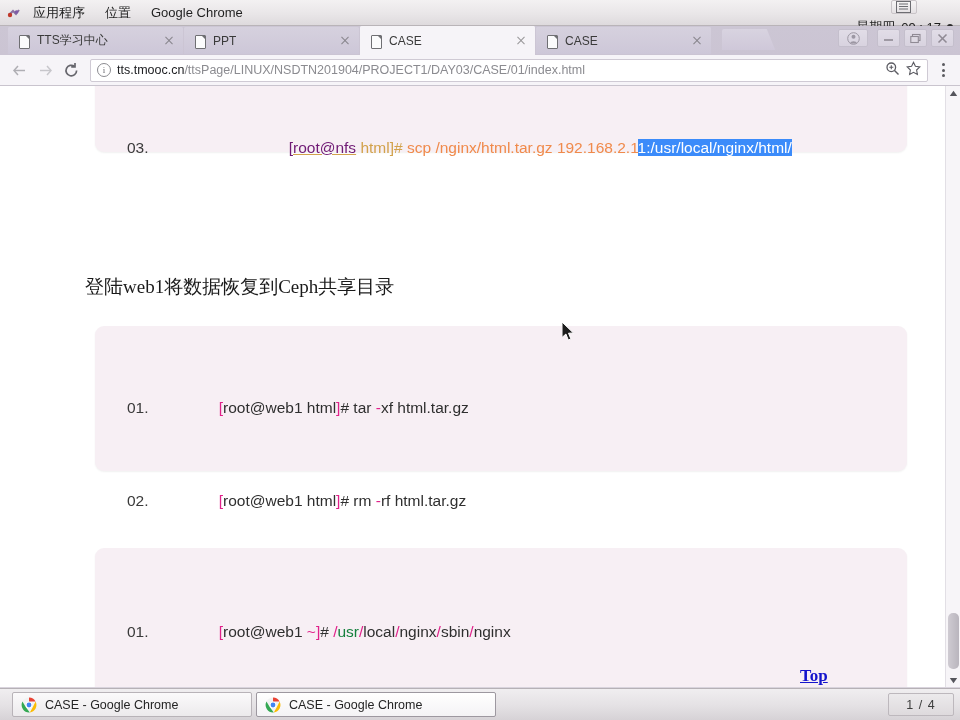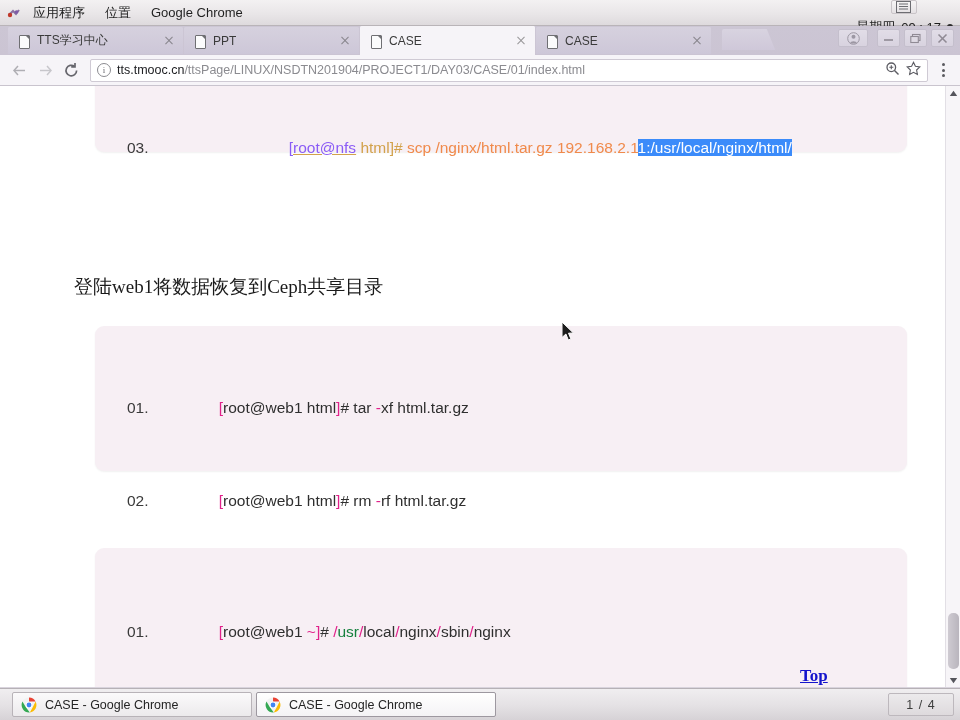--- a/index.html
+++ b/index.html
@@ -178,21 +178,21 @@
     display:flex; align-items:center;
     font-size:15.5px; line-height:28px; color:#2f2f2f;
     white-space:pre;
   }
   .ln{ width:72px; padding-left:32px; color:#3a3a3a; font-size:15.5px; }
   .tok-pink{ color:#e0218a; }
   .tok-usr{ color:#15803d; }
   .tok-orange{ color:#f08a4b; }
   .tok-tan{ color:#d2a24c; }
   .tok-dark{ color:#2f2f2f; }
-  .lnk-nfs{ color:#8b5cf6; text-decoration:underline; text-decoration-color:#d2a24c;padding-left:28px;}
+  .lnk-nfs{ color:#701a75; text-decoration:underline; text-decoration-color:#d2a24c;padding-left:28px;}
   .sel{ background:#3b8bfa; color:#ffffff; }
 
   .htext{
     position:absolute;
     font-family:"Liberation Serif","DejaVu Serif",serif;
     font-size:19px; color:#1a1a1a; white-space:nowrap;
   }
   .toplink{
     position:absolute;
     font-family:"Liberation Serif","DejaVu Serif",serif;
@@ -425,21 +425,21 @@
 
       <div class="codecard" style="left:95px; top:-16px; width:812px; height:82px;">
         <div class="codeline" style="margin-top:36px;gap:42px;">
           <span class="ln">03.</span>
           <span>
             <span class="lnk-nfs">[root@nfs</span><span class="tok-tan"> html]# </span><span class="tok-orange">scp </span><span class="tok-orange">/nginx/html.tar.gz </span><span class="tok-orange">192.168.2.1</span><span class="sel">1:/usr/local/nginx/html/</span>
           </span>
         </div>
       </div>
 
-      <div class="htext" style="left:74px; top:188px;">登陆web1将数据恢复到Ceph共享目录</div>
+      <div class="htext" style="left:85px; top:188px;">登陆web1将数据恢复到Ceph共享目录</div>
 
       <div class="codecard" style="left:95px; top:240px; width:812px; height:145px;">
         <div class="codeline" style="margin-top:40px;">
           <span class="ln">01.</span>
           <span>
             <span class="tok-pink">[</span><span class="tok-dark">root@web1 html</span><span class="tok-pink">]</span><span class="tok-dark"># tar </span><span class="tok-pink">-</span><span class="tok-dark">xf html.tar.gz</span>
           </span>
         </div>
         <div class="codeline" style="margin-top:9px;">
           <span class="ln">02.</span>

